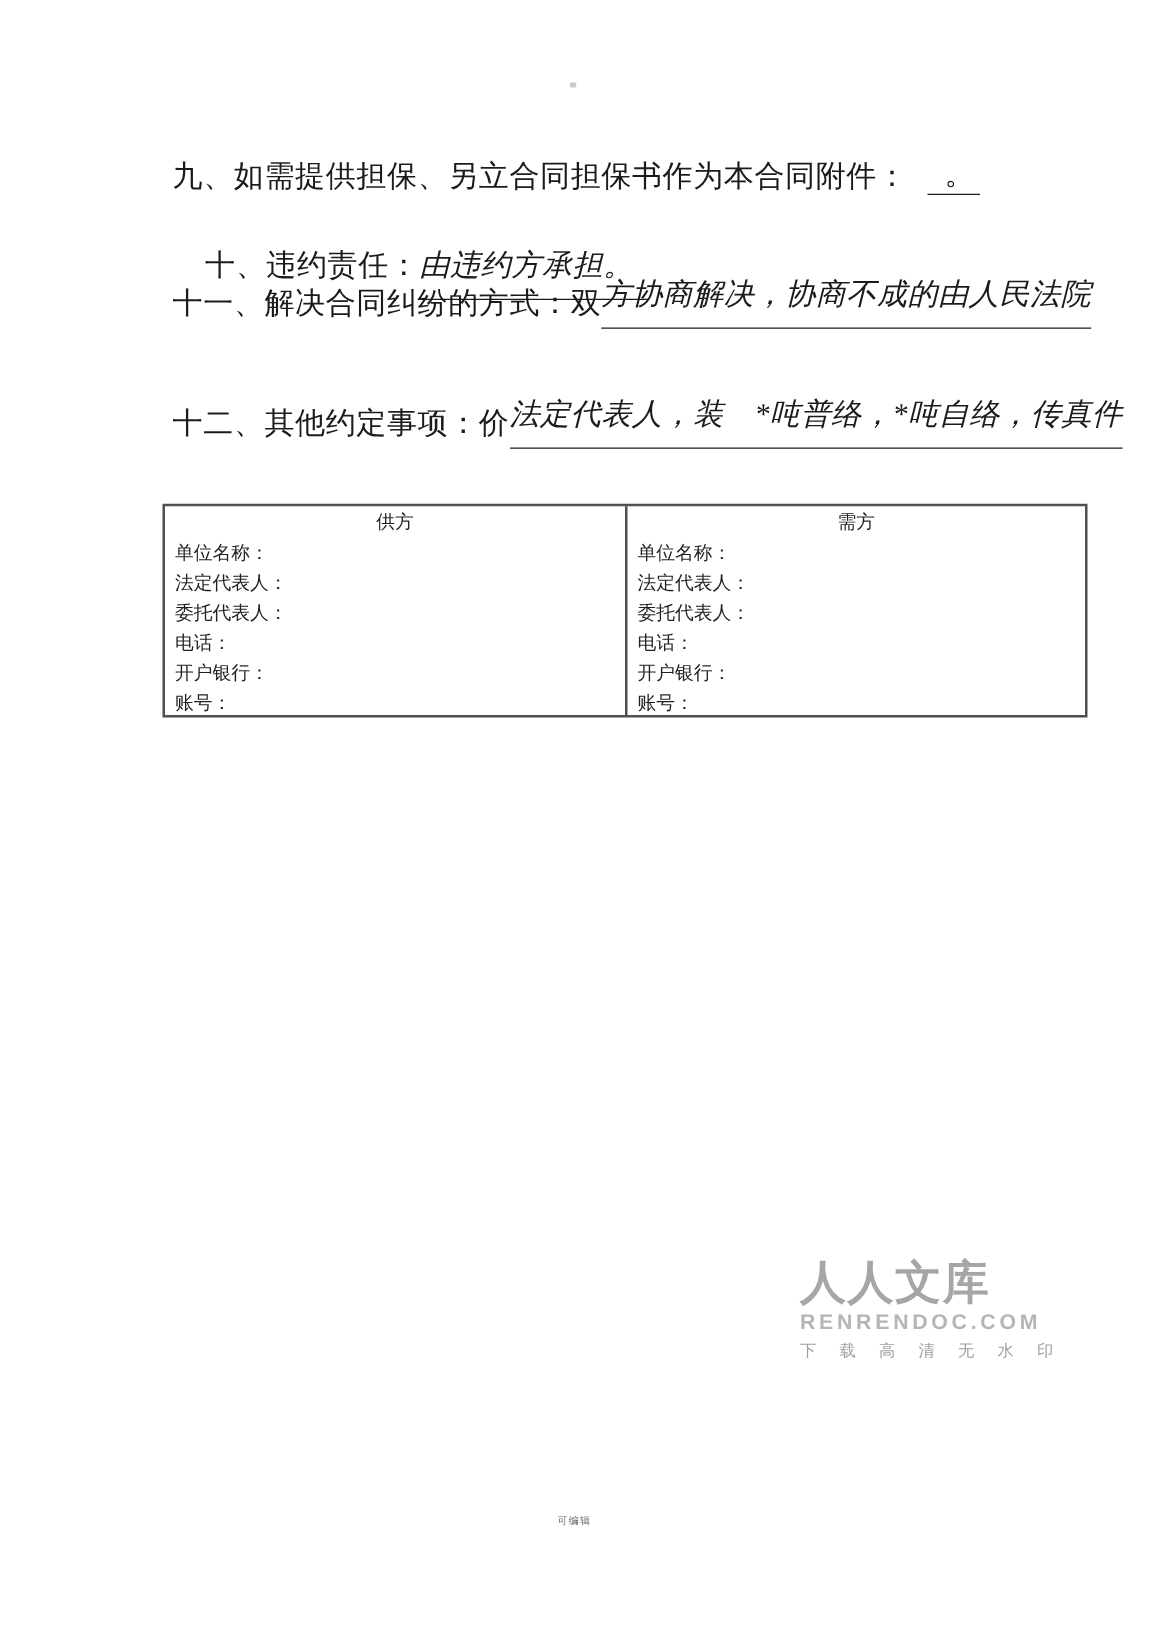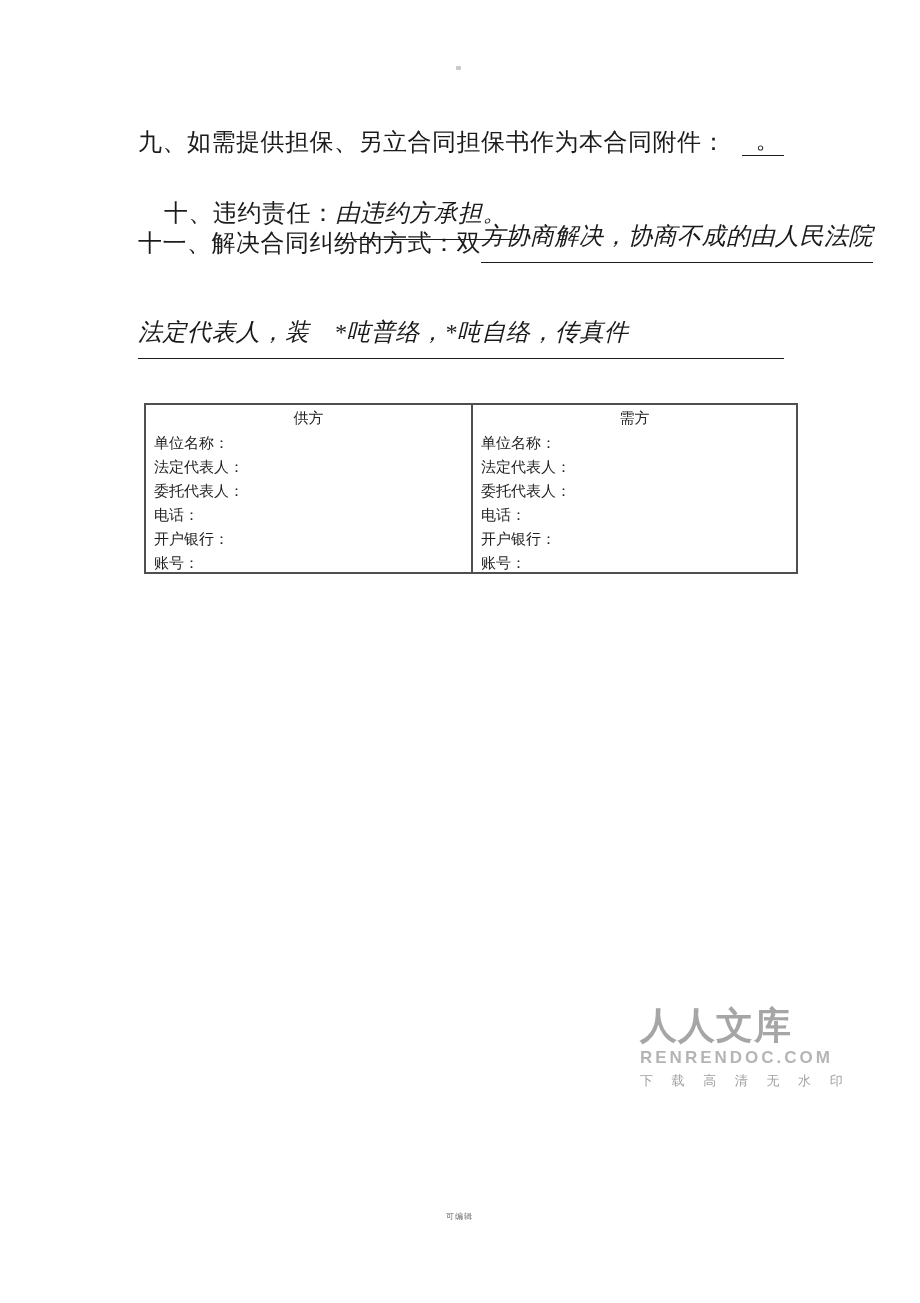--- a/index.html
+++ b/index.html
@@ -36,23 +36,23 @@
     flex: 1 1 auto;
     margin-left: 16px;
     border-bottom: 1.5px solid #1b1b1b;
     text-align: right;
     padding-bottom: 2px;
     padding-right: 4px;
     white-space: pre;
   }
   .parties-table {
     position: absolute;
-    left: 144px;
+    left: 130px;
     top: 403px;
-    width: 654px;
+    width: 740px;
     height: 171px;
     box-sizing: border-box;
     border: 2px solid #4f4f4f;
     display: flex;
     font-size: 15px;
     color: #1f1f1f;
   }
   .pcell {
     width: 50%;
     box-sizing: border-box;
@@ -129,21 +129,21 @@
   <p class="line" style="top:174px">
     <span class="plain">十、违约责任：</span><span class="u" style="padding-right:12px">由违约方承担。</span>
   </p>
 
   <p class="line flexline" style="top:223px">
     <span class="plain">十一、解决合同纠纷的方式：双</span><span class="u fill">方协商解决，协商不成的由人民法院</span>
   </p>
 
 
   <p class="line flexline" style="top:319px">
-    <span class="u fill">法定代表人，装　*吨普络，*吨自络，传真件</span>
+    <span class="plain">十二、其他约定事项：价</span><span class="u fill">法定代表人，装　*吨普络，*吨自络，传真件</span>
   </p>
 
 
   <div class="parties-table">
     <div class="pcell">
       <div class="pcell-header">供方</div>
       <div class="pcell-row">单位名称：</div>
       <div class="pcell-row">法定代表人：</div>
       <div class="pcell-row">委托代表人：</div>
       <div class="pcell-row">电话：</div>

